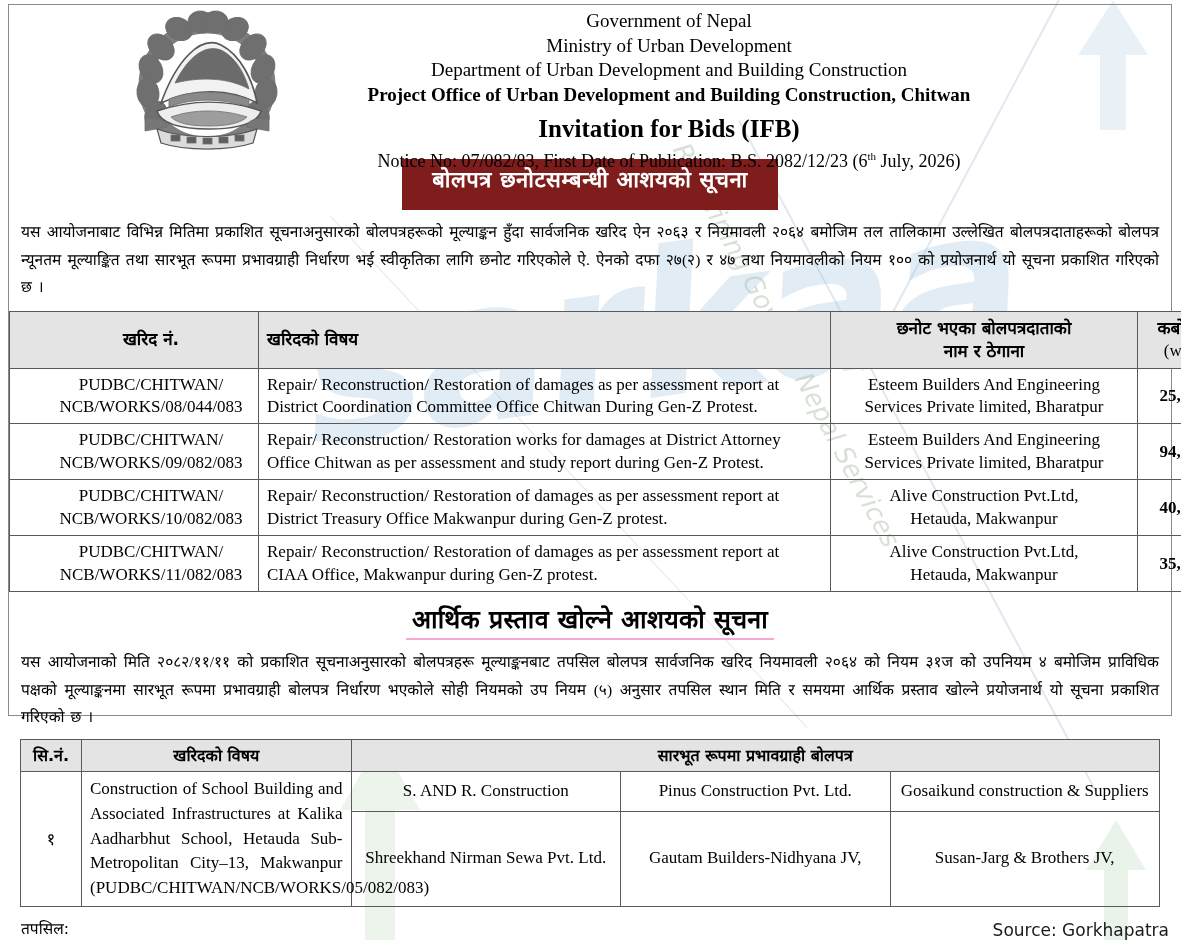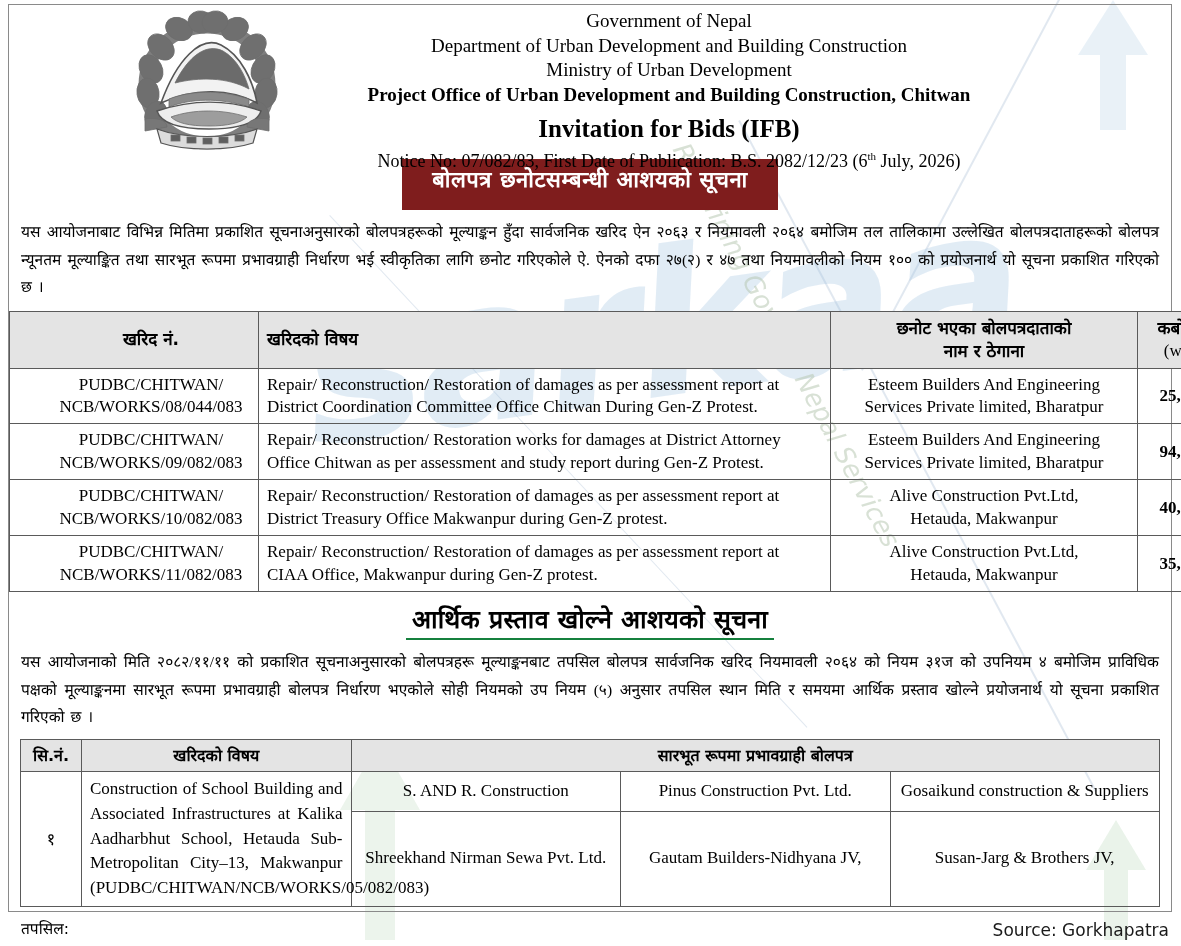--- a/index.html
+++ b/index.html
@@ -60,21 +60,21 @@
     opacity: 0.55;
     transform-origin: 0 0;
   }
 
   
   #page {
     position: absolute;
     left: 8px;
     top: 4px;
     width: 1164px;
-    height: 908px;
+    height: 712px;
     border: 1px solid #8a8a8a;
     box-sizing: border-box;
     z-index: 2;
   }
 
   
   #header-block {
     position: relative;
     height: 148px;
   }
@@ -109,21 +109,21 @@
     font-size: 22px;
     font-weight: 700;
     padding: 4px 30px 17px 30px;
     letter-spacing: 0.5px;
   }
   .banner-underline {
     display: inline-block;
     font-family: "DejaVu Sans", sans-serif;
     font-size: 25px;
     font-weight: 700;
-    border-bottom: 2px solid #15803d;
+    border-bottom: 2px solid #f9a8d4;
     padding: 0 6px 3px 6px;
     letter-spacing: 0.3px;
   }
 
   
   .np-para {
     font-family: Liberation Serif, serif;
     font-size: 15.5px;
     line-height: 1.78;
     text-align: justify;
@@ -250,22 +250,22 @@
           <rect x="56" y="130" width="9" height="6"></rect>
           <rect x="72" y="131" width="9" height="6"></rect>
           <rect x="88" y="130" width="9" height="6"></rect>
           <rect x="104" y="128" width="9" height="6"></rect>
         </g>
       </g>
     </svg>
 
     <div id="header-text">
       <div class="hdr-line">Government of Nepal</div>
+      <div class="hdr-line">Ministry of Urban Development</div>
       <div class="hdr-line">Department of Urban Development and Building Construction</div>
-      <div class="hdr-line">Ministry of Urban Development</div>
       <div class="hdr-line-bold">Project Office of Urban Development and Building Construction, Chitwan</div>
       <div class="hdr-title">Invitation for Bids (IFB)</div>
       <div class="hdr-notice"><span>Notice No: 07/082/83, First Date of Publication: B.S. 2082/12/23 (6</span><sup>th</sup><span> July, 2026)</span></div>
     </div>
   </div>
 
   <div class="banner-wrap">
     <span class="banner-black">बोलपत्र छनोटसम्बन्धी आशयको सूचना</span>
   </div>
 

